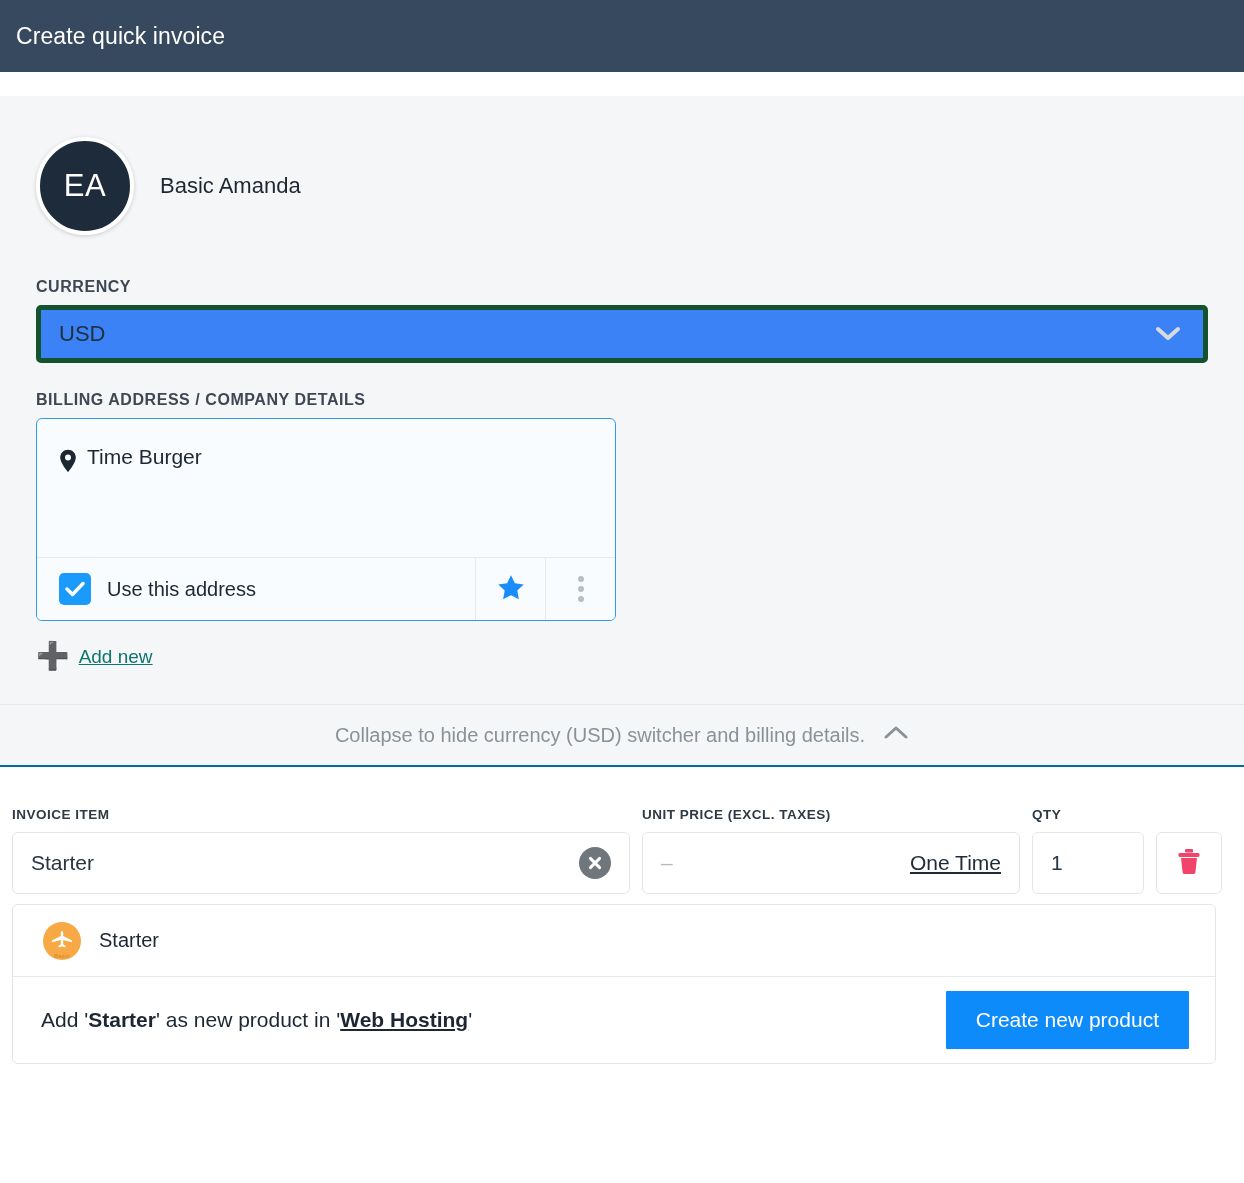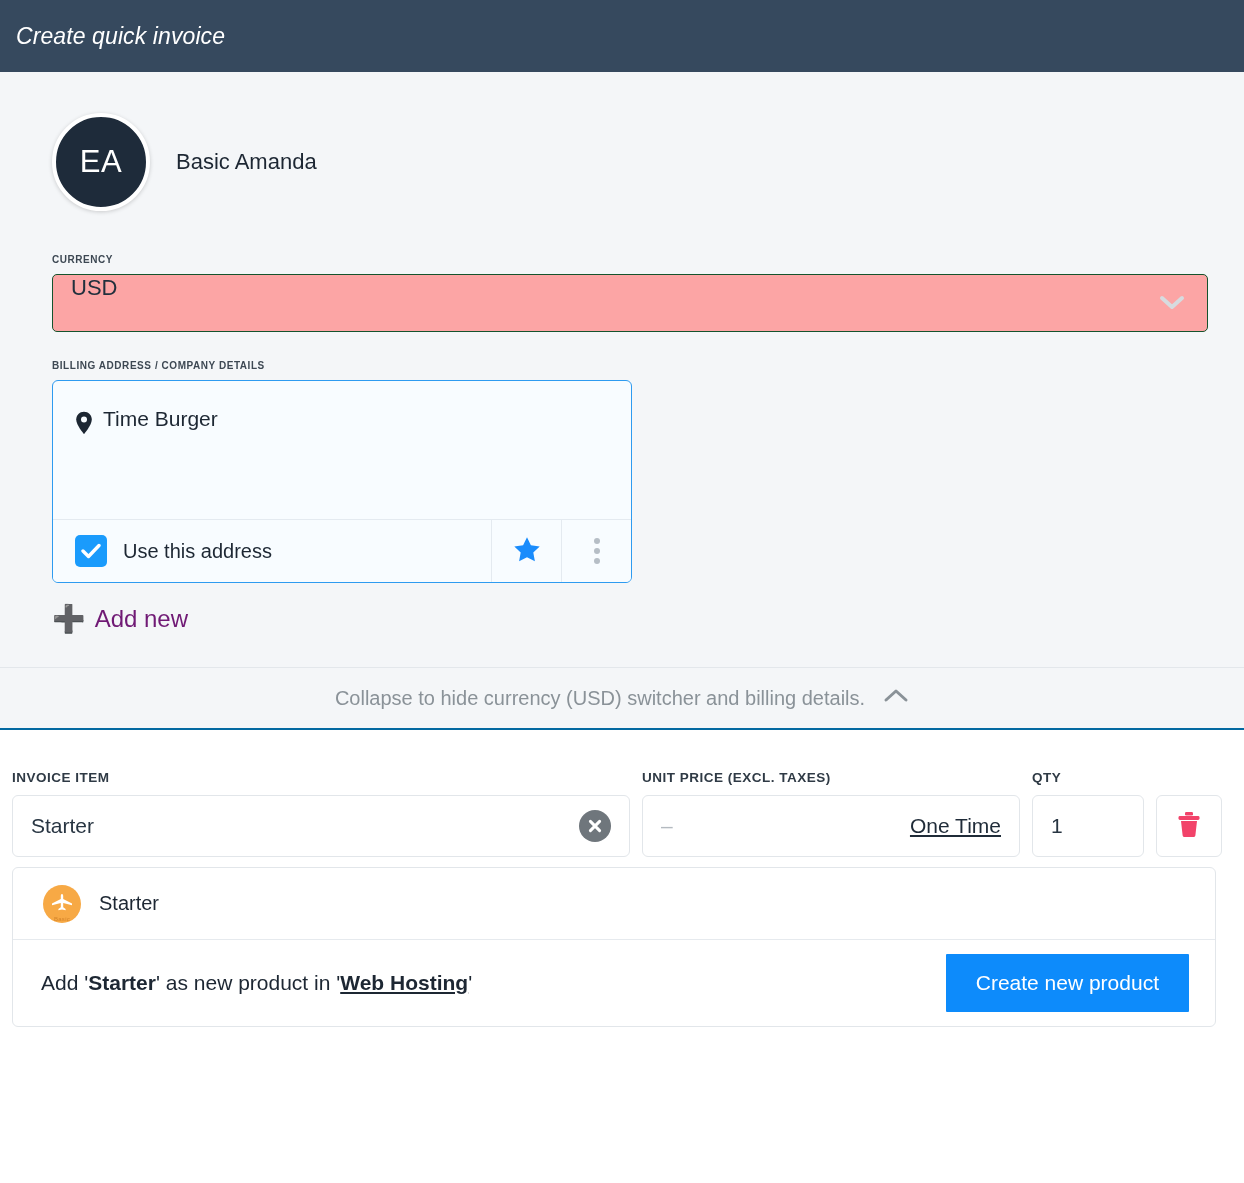--- a/index.html
+++ b/index.html
@@ -12,32 +12,32 @@
   }
   .app { width: 1244px; height: 1183px; position: relative; overflow: hidden; }
 
   
   .titlebar {
     height: 72px;
     background: #36495e;
     display: flex;
     align-items: center;
     padding: 0 16px;
-    font-style: italic;
   }
   .titlebar-text {
     color: #ffffff;
     font-size: 23px;
     letter-spacing: 0.1px;
   }
 
   
   .panel-gray {
     background: #f4f6f8;
-    padding: 34px 36px 0 52px;
+    padding: 34px 36px 0 36px;
+    margin-top: 24px;
   }
 
   .customer-row {
     display: flex;
     align-items: center;
     gap: 26px;
     height: 112px;
   }
   .avatar {
     width: 98px;
@@ -55,37 +55,37 @@
     color: #ffffff;
     font-size: 31px;
     letter-spacing: 0.5px;
   }
   .customer-name {
     font-size: 22px;
     color: #1d2733;
   }
 
   .field-label {
-    font-size: 10px;
+    font-size: 16px;
     font-weight: bold;
     letter-spacing: 0.55px;
     color: #3d4853;
     text-transform: uppercase;
     margin-bottom: 9px;
   }
 
   .currency-block { margin-top: 36px; }
   .select-control {
     position: relative;
     height: 58px;
-    background: #fca5a5;
-    border: 1px solid #14532d;
+    background: #3b82f6;
+    border: 5px solid #14532d;
     border-radius: 5px;
     display: flex;
-    align-items: flex-start;
+    align-items: center;
     padding: 0 18px;
   }
   .select-value { font-size: 22px; color: #22303d; }
   .select-chevron {
     position: absolute;
     right: 22px;
     top: 50%;
     transform: translateY(-50%);
     display: flex;
   }
@@ -141,22 +141,23 @@
 
   .add-new {
     margin-top: 22px;
     display: inline-flex;
     align-items: center;
     gap: 9px;
     padding-bottom: 34px;
   }
   .plus-icon { color: #1a8cfc; font-size: 27px; line-height: 1; font-weight: bold; }
   .add-new-text {
-    font-size: 24px;
-    color: #701a75;
+    font-size: 19px;
+    color: #0f766e;
+    text-decoration: underline;
   }
 
   
   .collapse-strip {
     background: #f4f6f8;
     border-top: 1px solid #e3e7eb;
     border-bottom: 2px solid #0369a1;
     height: 63px;
     display: flex;
     align-items: center;

